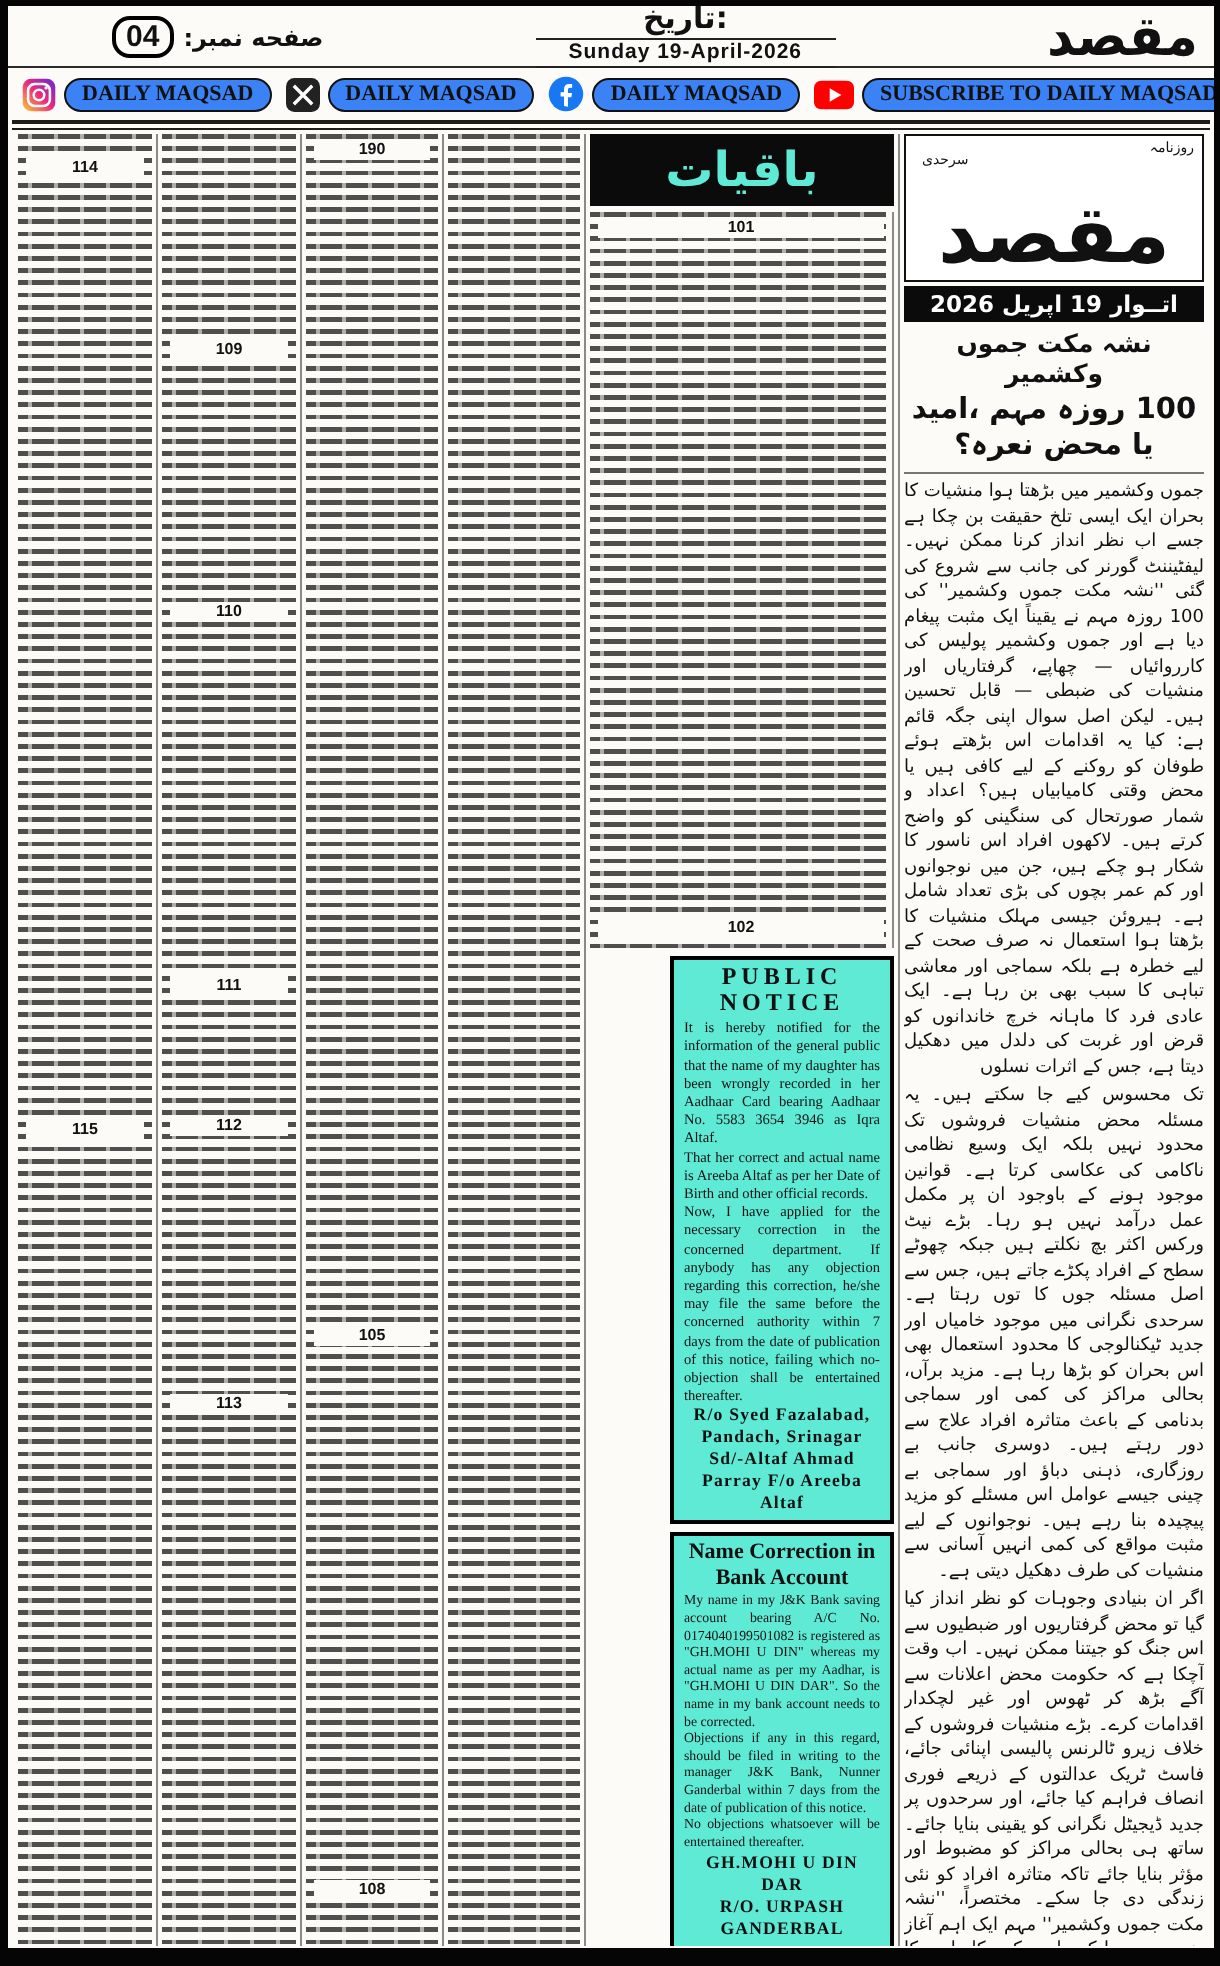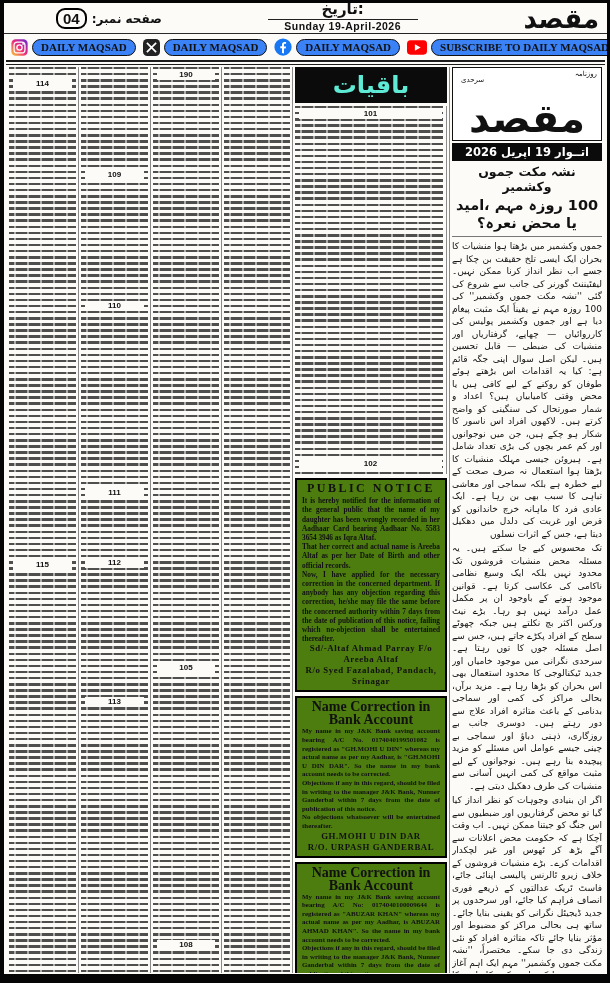--- a/index.html
+++ b/index.html
@@ -44,26 +44,26 @@
     font-weight:bold; font-size:8px; line-height:10px; font-family:"Liberation Sans",sans-serif;}
   
   .mid{display:flex; flex-direction:column;}
   .mid-banner{height:36px; background:#0b0b0b; color:#5eead4; display:flex; align-items:center;
     justify-content:center; font-size:24px; font-weight:bold; letter-spacing:8px; margin-bottom:3px;}
   .mid-cols{height:368px; display:flex; gap:4px; margin-bottom:4px;}
   .mid-cols .ucol{flex:1;}
   .mid-cols .ucol:first-child{border-right:1px solid #8a8a8a; padding-right:3px;}
   
   .notices{flex:1; overflow:hidden; display:flex; flex-direction:column; gap:4px;}
-  .notice{border:2.4px solid #000; background:#4d7c0f; padding:2px 5px 3px;}
-  .n-title{text-align:center; font-family:"Liberation Serif",serif; font-weight:bold; font-size:14px;
+  .notice{border:2.4px solid #000; background:#5eead4; padding:2px 5px 3px;margin-left:40px;}
+  .n-title{text-align:center; font-family:"Liberation Serif",serif; font-weight:bold; font-size:11px;
     line-height:13px;}
   .n-title.wide{letter-spacing:2.5px; font-size:12px;}
   .n-body{font-family:"Liberation Serif",serif; font-size:6.9px; line-height:8.6px; text-align:justify;
-    white-space:pre-line; margin-top:1px;font-weight:bold;}
+    white-space:pre-line; margin-top:1px;}
   .n-sig{text-align:center; font-family:"Liberation Serif",serif; font-weight:bold; font-size:8.8px;
     line-height:11px; letter-spacing:.6px;}
   
   .lead{display:flex; flex-direction:column; direction:rtl;}
   .mast-box{border:1.6px solid #111; height:72px; position:relative; margin-bottom:2px; background:#fff;}
   .mast-daily{position:absolute; top:2px; right:4px; font-size:7px;}
   .mast-city{position:absolute; top:8px; left:8px; font-size:7px;}
   .mast-logo{position:absolute; bottom:2px; right:0; left:0; text-align:center; font-size:40px;
     font-weight:bold; line-height:1; letter-spacing:-2px;}
   .date-bar{background:#0b0b0b; color:#fff; font-weight:bold; font-size:11.5px; text-align:center;
@@ -177,22 +177,22 @@
             <span class="sec-num" style="top: 0.8%;">101</span>
             <span class="sec-num" style="top: 96%;">102</span>
           </div>
       </div>
       <div class="notices">
         <div class="notice">
           <div class="n-title wide">PUBLIC  NOTICE</div>
           <div class="n-body" style="font-size:7.3px; line-height:9.2px;">It is hereby notified for the information of the general public that the name of my daughter has been wrongly recorded in her Aadhaar Card bearing Aadhaar No. 5583 3654 3946 as Iqra Altaf.
 That her correct and actual name is Areeba Altaf as per her Date of Birth and other official records.
 Now, I have applied for the necessary correction in the concerned department. If anybody has any objection regarding this correction, he/she may file the same before the concerned authority within 7 days from the date of publication of this notice, failing which no-objection shall be entertained thereafter.</div>
+          <div class="n-sig">R/o Syed Fazalabad, Pandach, Srinagar</div>
           <div class="n-sig">Sd/-Altaf Ahmad Parray F/o Areeba Altaf</div>
-          <div class="n-sig">R/o Syed Fazalabad, Pandach, Srinagar</div>
         </div>
         <div class="notice">
           <div class="n-title">Name Correction in Bank Account</div>
           <div class="n-body">My name in my J&amp;K Bank saving account bearing A/C No. 0174040199501082 is registered as "GH.MOHI U DIN" whereas my actual name as per my Aadhar, is "GH.MOHI U DIN DAR". So the name in my bank account needs to be corrected.
 Objections if any in this regard, should be filed in writing to the manager J&amp;K Bank, Nunner Ganderbal within 7 days from the date of publication of this notice.
 No objections whatsoever will be entertained thereafter.</div>
           <div class="n-sig">GH.MOHI U DIN DAR</div>
           <div class="n-sig">R/O. URPASH GANDERBAL</div>
         </div>
         <div class="notice">

